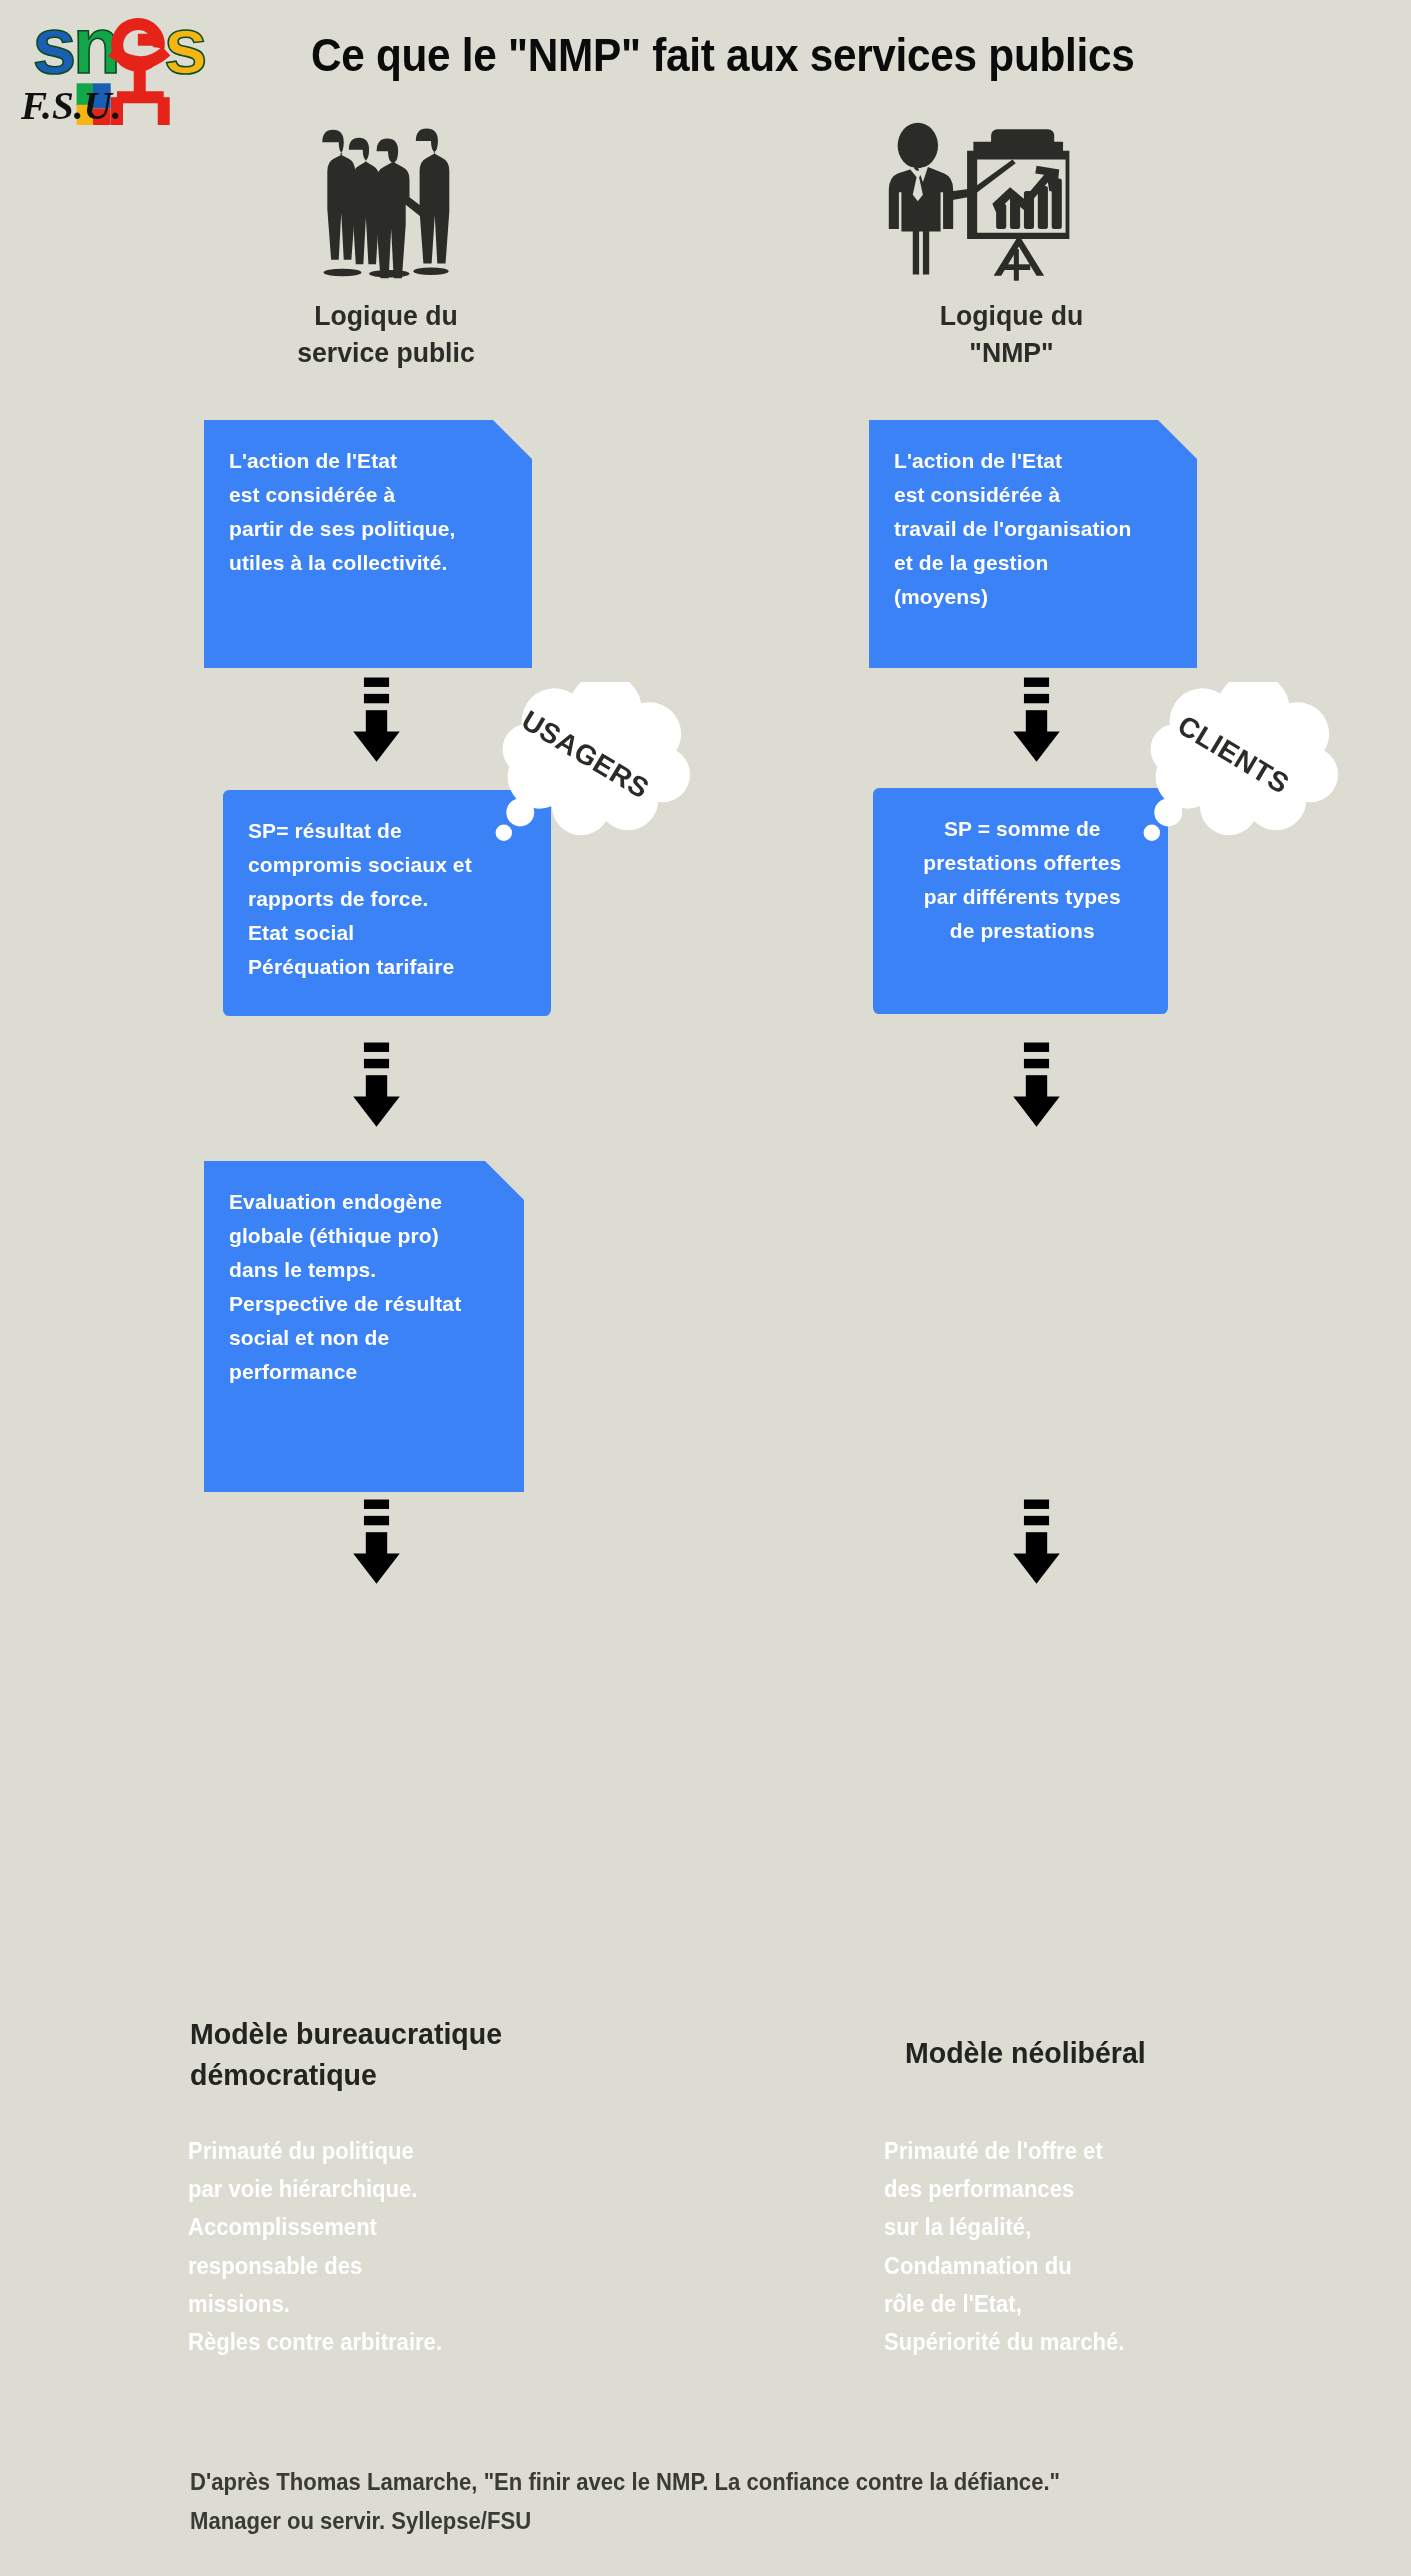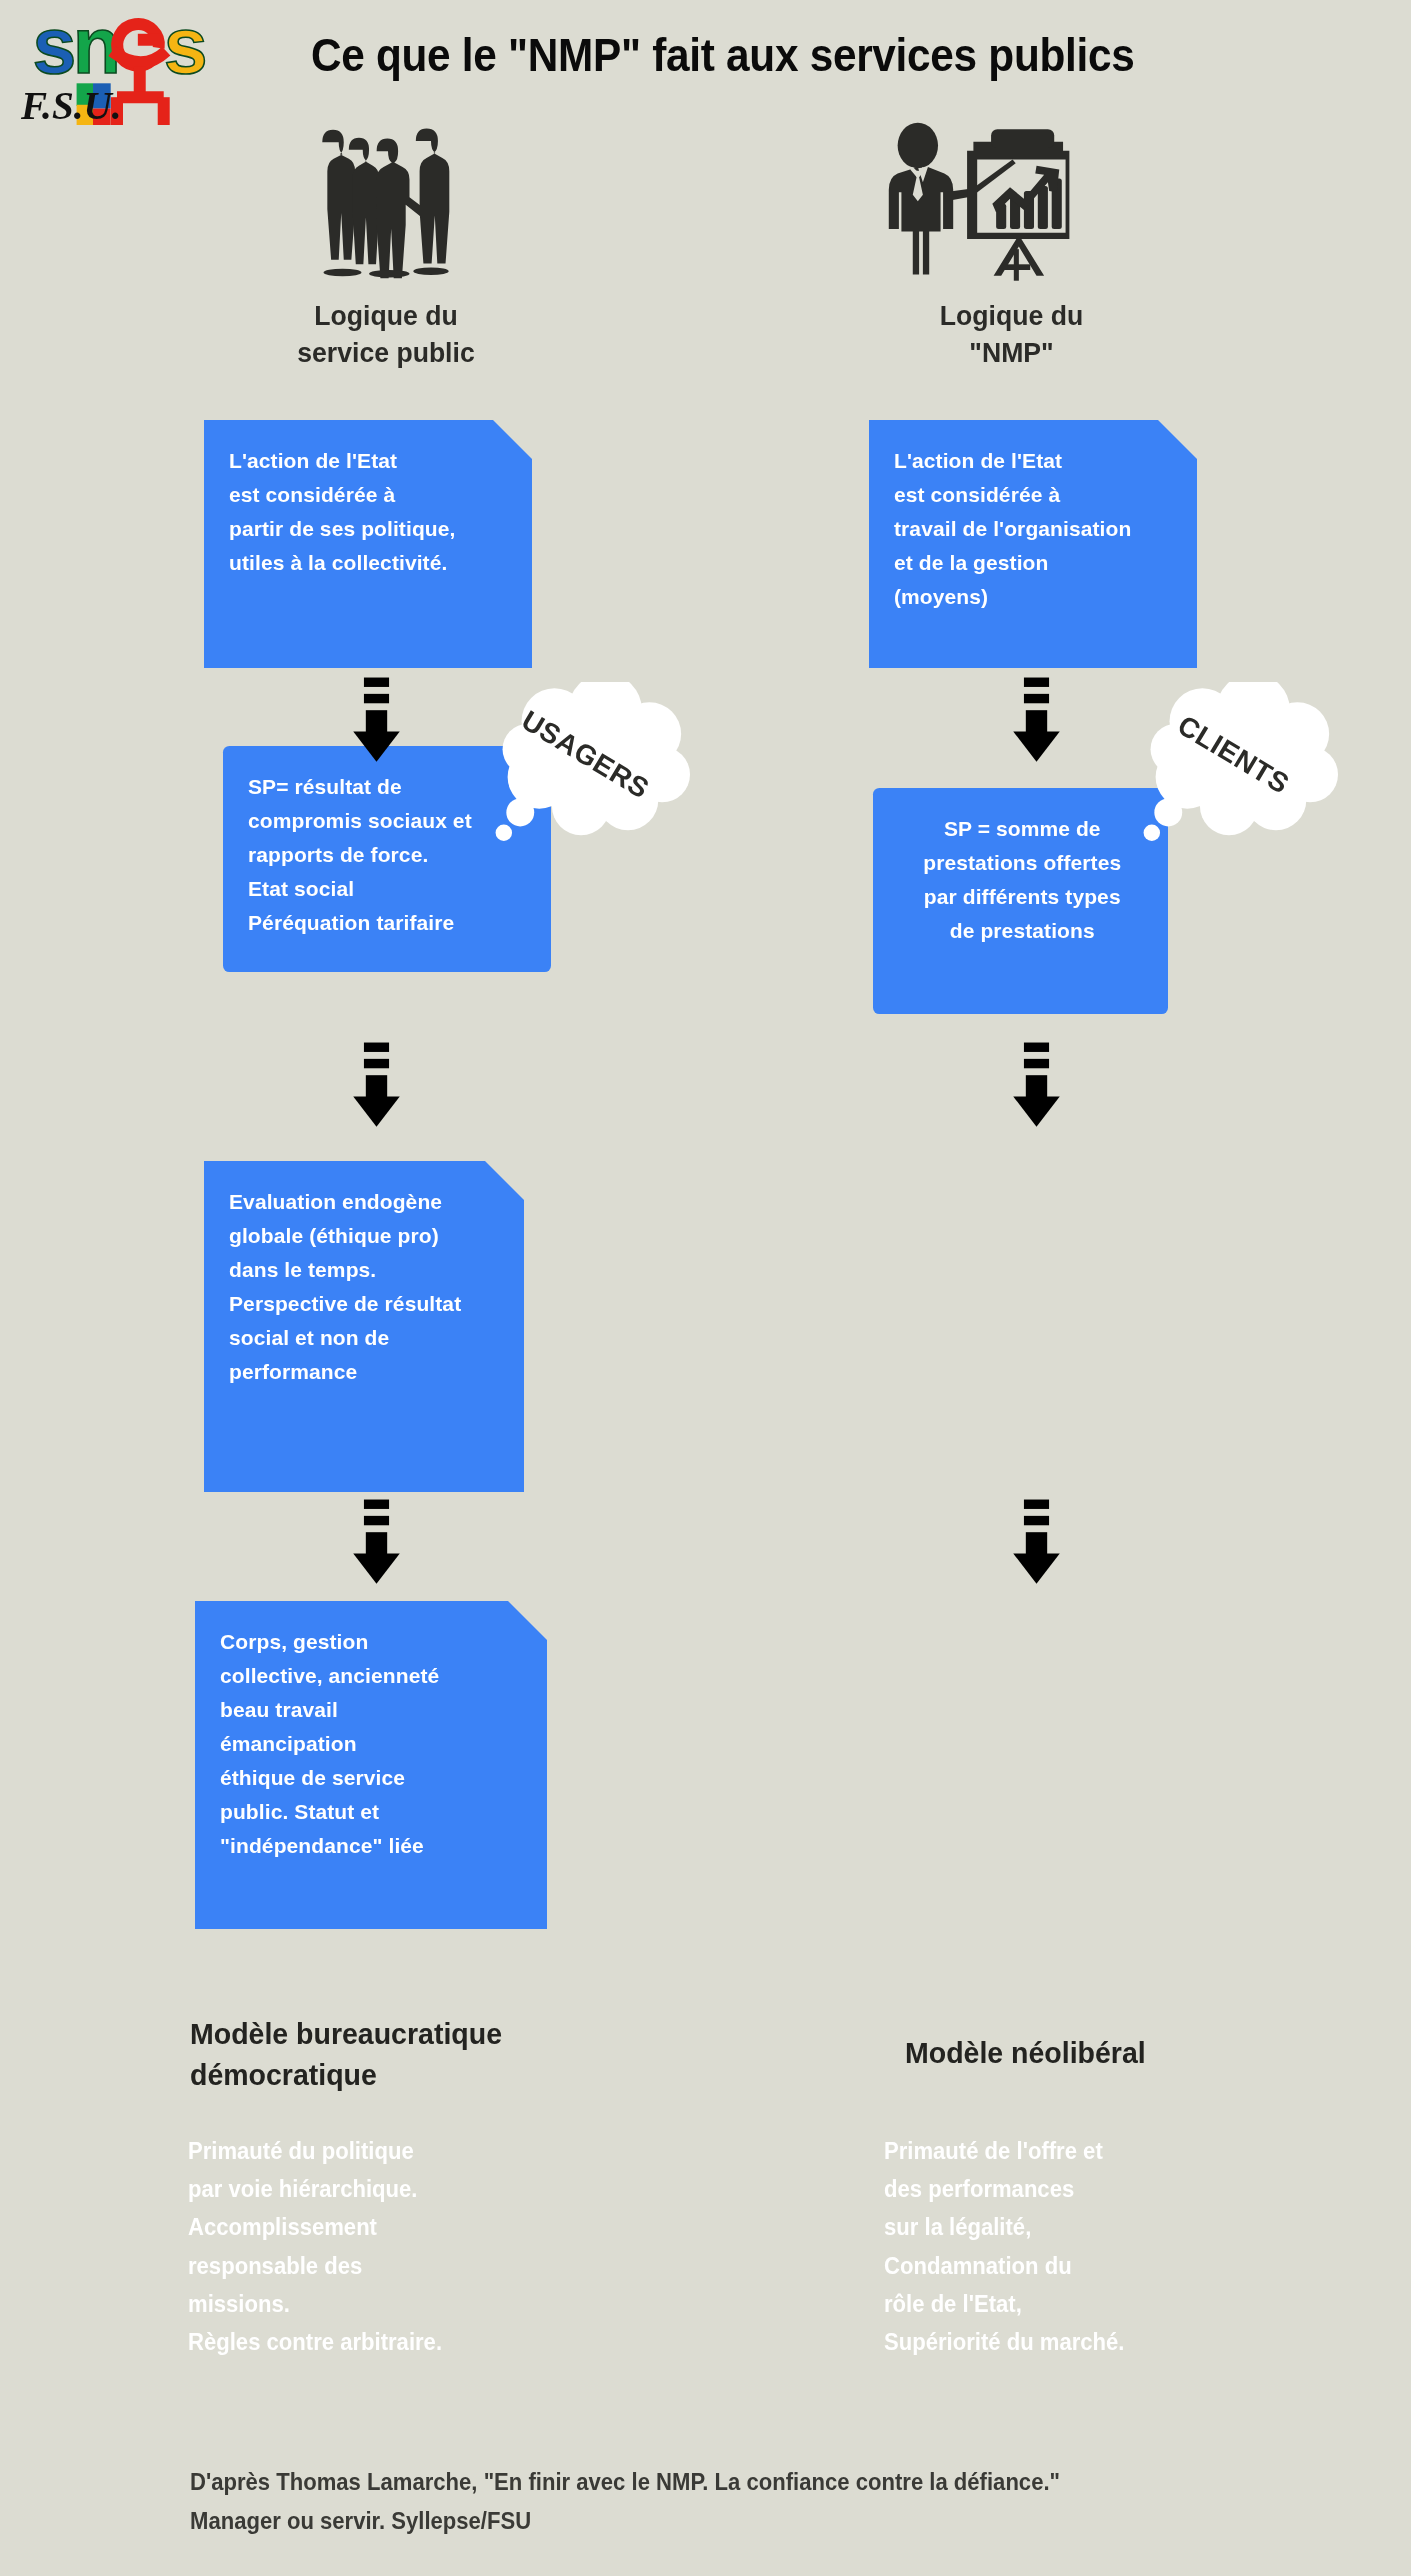--- a/index.html
+++ b/index.html
@@ -65,21 +65,21 @@
   }
   
   .flow-box.notch {
     clip-path: polygon(0 6.3px, 0 0, calc(100% - 39px) 0, 100% 39px, 100% 100%, 0 100%);
     border-radius: 0;
   }
   .flow-box .line { display: block; white-space: nowrap; }
 
   
   #box-l1 { left: 204px;  top: 420px;  width: 328px; height: 248px; }
-  #box-l2 { left: 223px;  top: 746px; width: 328px; height: 226px; }
+  #box-l2 { left: 223px;  top: 790px; width: 328px; height: 226px; }
   #box-l3 { left: 204px;  top: 1161px; width: 320px; height: 331px; }
   #box-l4 { left: 195px;  top: 1601px; width: 352px; height: 328px; }
   
   #box-r1 { left: 869px; top: 420px;  width: 328px; height: 248px; }
   #box-r2 { left: 873px; top: 788px; width: 295px; height: 226px; text-align: center; }
   #box-r3 { left: 871px; top: 1157px; width: 352px; height: 335px; }
   #box-r4 { left: 873px; top: 1601px; width: 354px; height: 328px; }
 
   
   .arrow { position: absolute; width: 49px; height: 89px; }
@@ -245,29 +245,20 @@
     <span class="line">Etat social</span>
     <span class="line">Péréquation tarifaire</span>
   </div>
   <div id="box-l3" class="flow-box notch">
     <span class="line">Evaluation endogène</span>
     <span class="line">globale (éthique pro)</span>
     <span class="line">dans le temps.</span>
     <span class="line">Perspective de résultat</span>
     <span class="line">social et non de</span>
     <span class="line">performance</span>
-  </div>
-  <div id="box-l4" class="flow-box notch">
-    <span class="line">Corps, gestion</span>
-    <span class="line">collective, ancienneté</span>
-    <span class="line">beau travail</span>
-    <span class="line">émancipation</span>
-    <span class="line">éthique de service</span>
-    <span class="line">public. Statut et</span>
-    <span class="line">"indépendance" liée</span>
   </div>
 
   <div id="box-r1" class="flow-box notch">
     <span class="line">L'action de l'Etat</span>
     <span class="line">est considérée à</span>
     <span class="line">travail de l'organisation</span>
     <span class="line">et de la gestion</span>
     <span class="line">(moyens)</span>
   </div>
   <div id="box-r2" class="flow-box">

